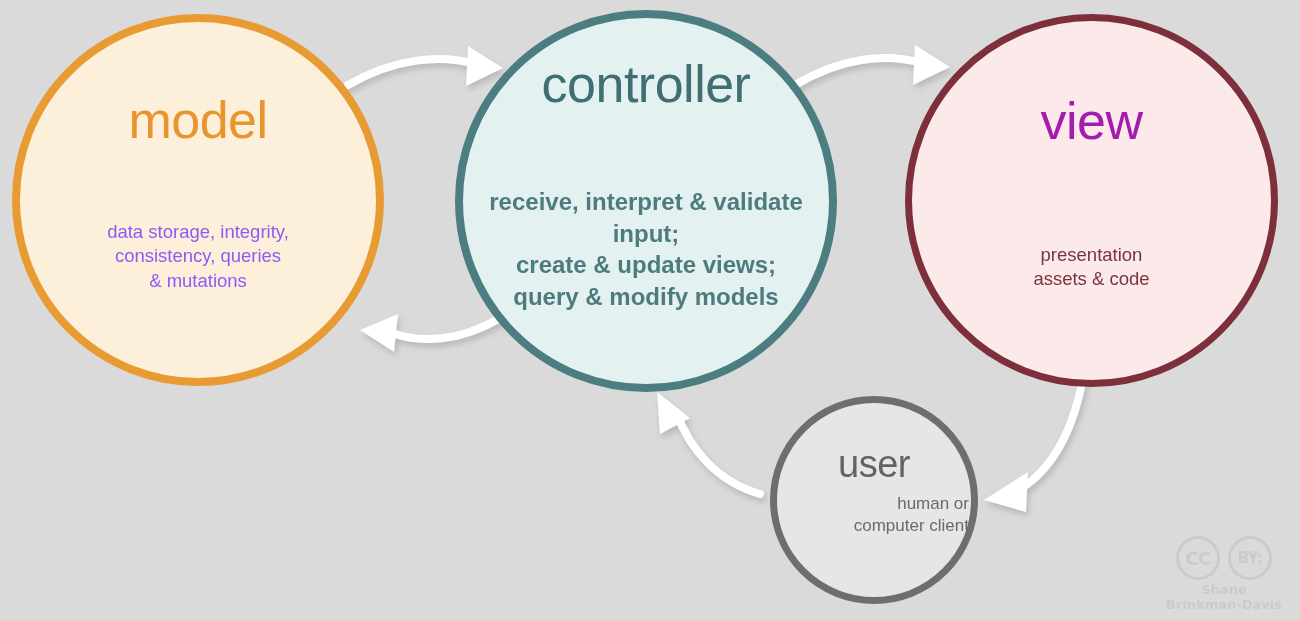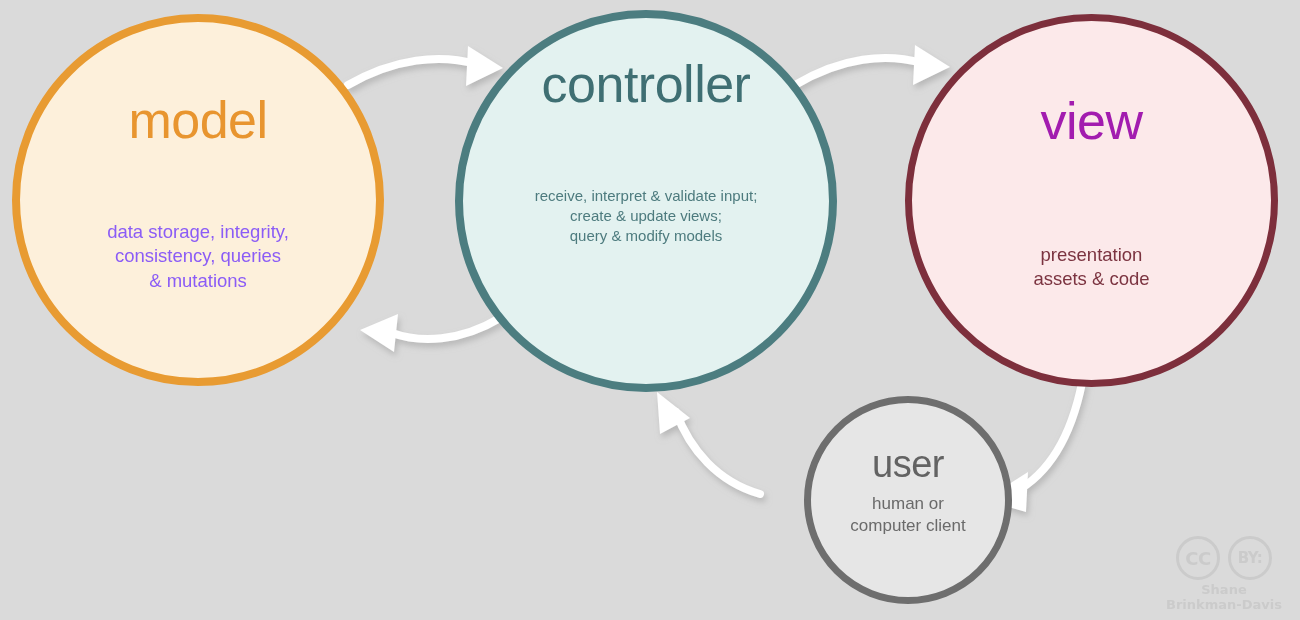--- a/index.html
+++ b/index.html
@@ -62,23 +62,24 @@
     background: #e3f2f0;
     border: 8px solid #4c7d80;
   }
   #node-controller .node-title {
     color: #3f6f73;
     font-size: 52px;
     margin-top: 40px;
   }
   #node-controller .node-desc {
     color: #4d7b7e;
-    font-size: 15px;
+    font-size: 24px;
     margin-top: 76px;
     width: 330px;
+    font-weight: bold;
   }
 
   
   #node-view {
     left: 905px; top: 14px;
     width: 373px; height: 373px;
     background: #fce9ea;
     border: 7px solid #7d2f3c;
   }
   #node-view .node-title {
@@ -88,21 +89,21 @@
   }
   #node-view .node-desc {
     color: #7b3340;
     font-size: 18.5px;
     margin-top: 96px;
     width: 230px;
   }
 
   
   #node-user {
-    left: 804px; top: 396px;
+    left: 770px; top: 396px;
     width: 208px; height: 208px;
     background: #e6e6e6;
     border: 7px solid #6e6e6e;
   }
   #node-user .node-title {
     color: #636363;
     font-size: 38px;
     margin-top: 42px;
   }
   #node-user .node-desc {
@@ -213,21 +214,21 @@
   </div>
 
   <div class="node" id="node-view">
     <div class="node-title">view</div>
     <div class="node-desc" style="white-space: pre-line;">presentation
 assets &amp; code</div>
   </div>
 
   <div class="node" id="node-user">
     <div class="node-title">user</div>
-    <div class="node-desc" style="white-space: pre-line;">human or
+    <div class="node-desc" style="white-space: pre-line; text-align: right;">human or
 computer client</div>
   </div>
 
   <div id="credit">
     <div id="credit-badges">
       <div class="cc-badge">CC</div>
       <div class="cc-badge by">BY:</div>
     </div>
     <div id="credit-name">
       <span>Shane</span><br>

